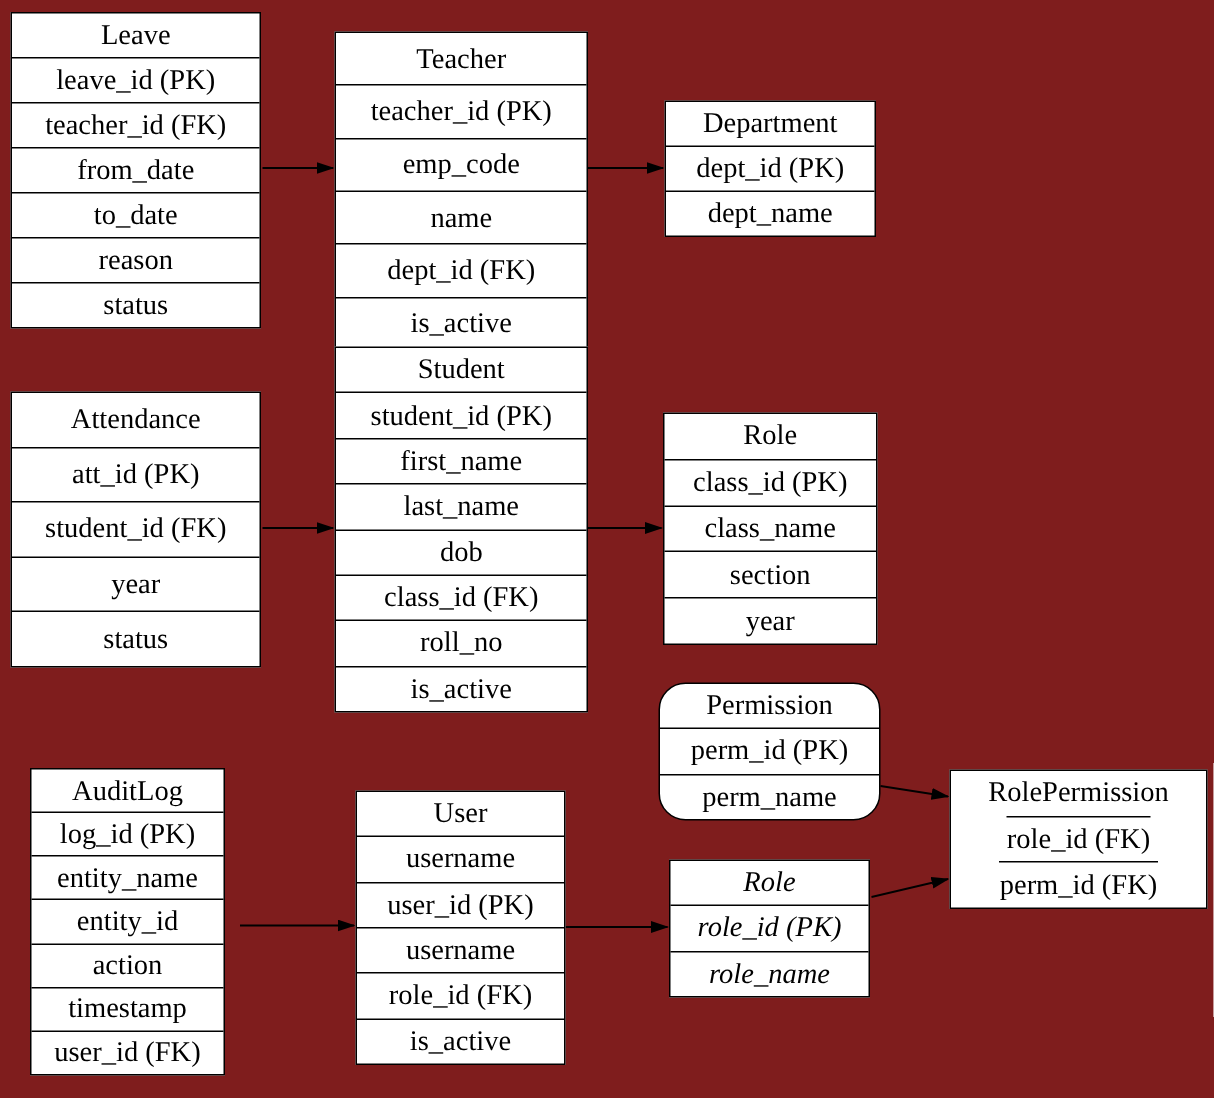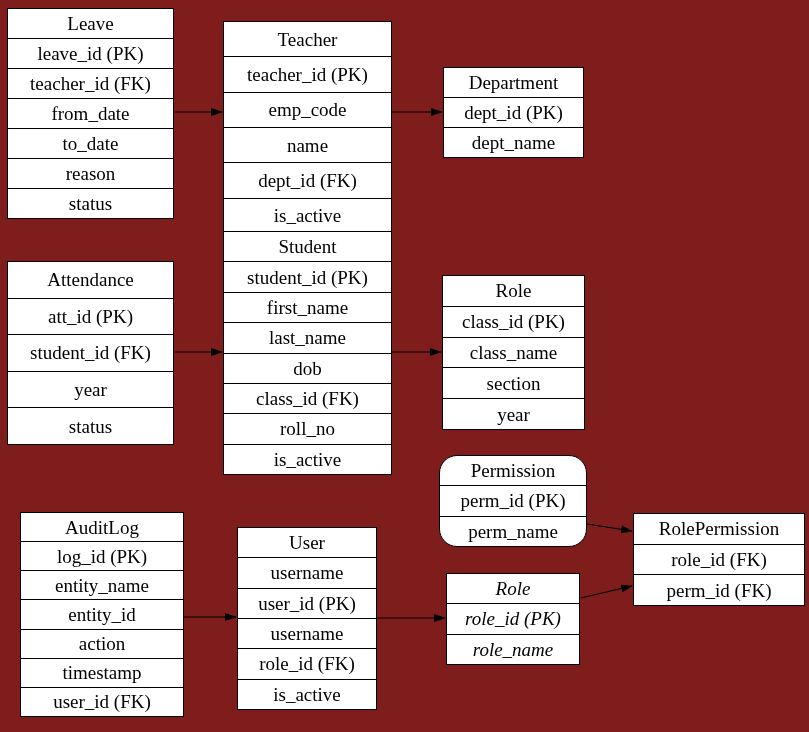--- a/index.html
+++ b/index.html
@@ -115,21 +115,21 @@
   </div>
 
   <div class="entity" style="left:442px; top:275px; width:143px; height:155px;">
     <div class="cell title">Role</div>
     <div class="cell">class_id (PK)</div>
     <div class="cell">class_name</div>
     <div class="cell">section</div>
     <div class="cell">year</div>
   </div>
 
-  <div class="entity" style="left:20px; top:512px; width:164px; height:205px;">
+  <div class="entity" style="left:20px; top:512px; width:130px; height:205px;">
     <div class="cell title">AuditLog</div>
     <div class="cell">log_id (PK)</div>
     <div class="cell">entity_name</div>
     <div class="cell">entity_id</div>
     <div class="cell">action</div>
     <div class="cell">timestamp</div>
     <div class="cell">user_id (FK)</div>
   </div>
 
   <div class="entity" style="left:237px; top:527px; width:140px; height:183px;">
@@ -146,19 +146,19 @@
     <div class="cell">perm_id (PK)</div>
     <div class="cell">perm_name</div>
   </div>
 
   <div class="entity" style="left:446px; top:573px; width:134px; height:92px;font-style:italic;">
     <div class="cell title">Role</div>
     <div class="cell">role_id (PK)</div>
     <div class="cell">role_name</div>
   </div>
 
-  <div class="entity" style="left:633px; top:513px; width:172px; height:93px;">
+  <div class="entity" style="left:633px; top:513px; width:172px; height:93px;align-items:center;">
     <div class="cell title">RolePermission</div>
     <div class="cell">role_id (FK)</div>
     <div class="cell">perm_id (FK)</div>
   </div>
 
 </div>
 
 </body></html>

